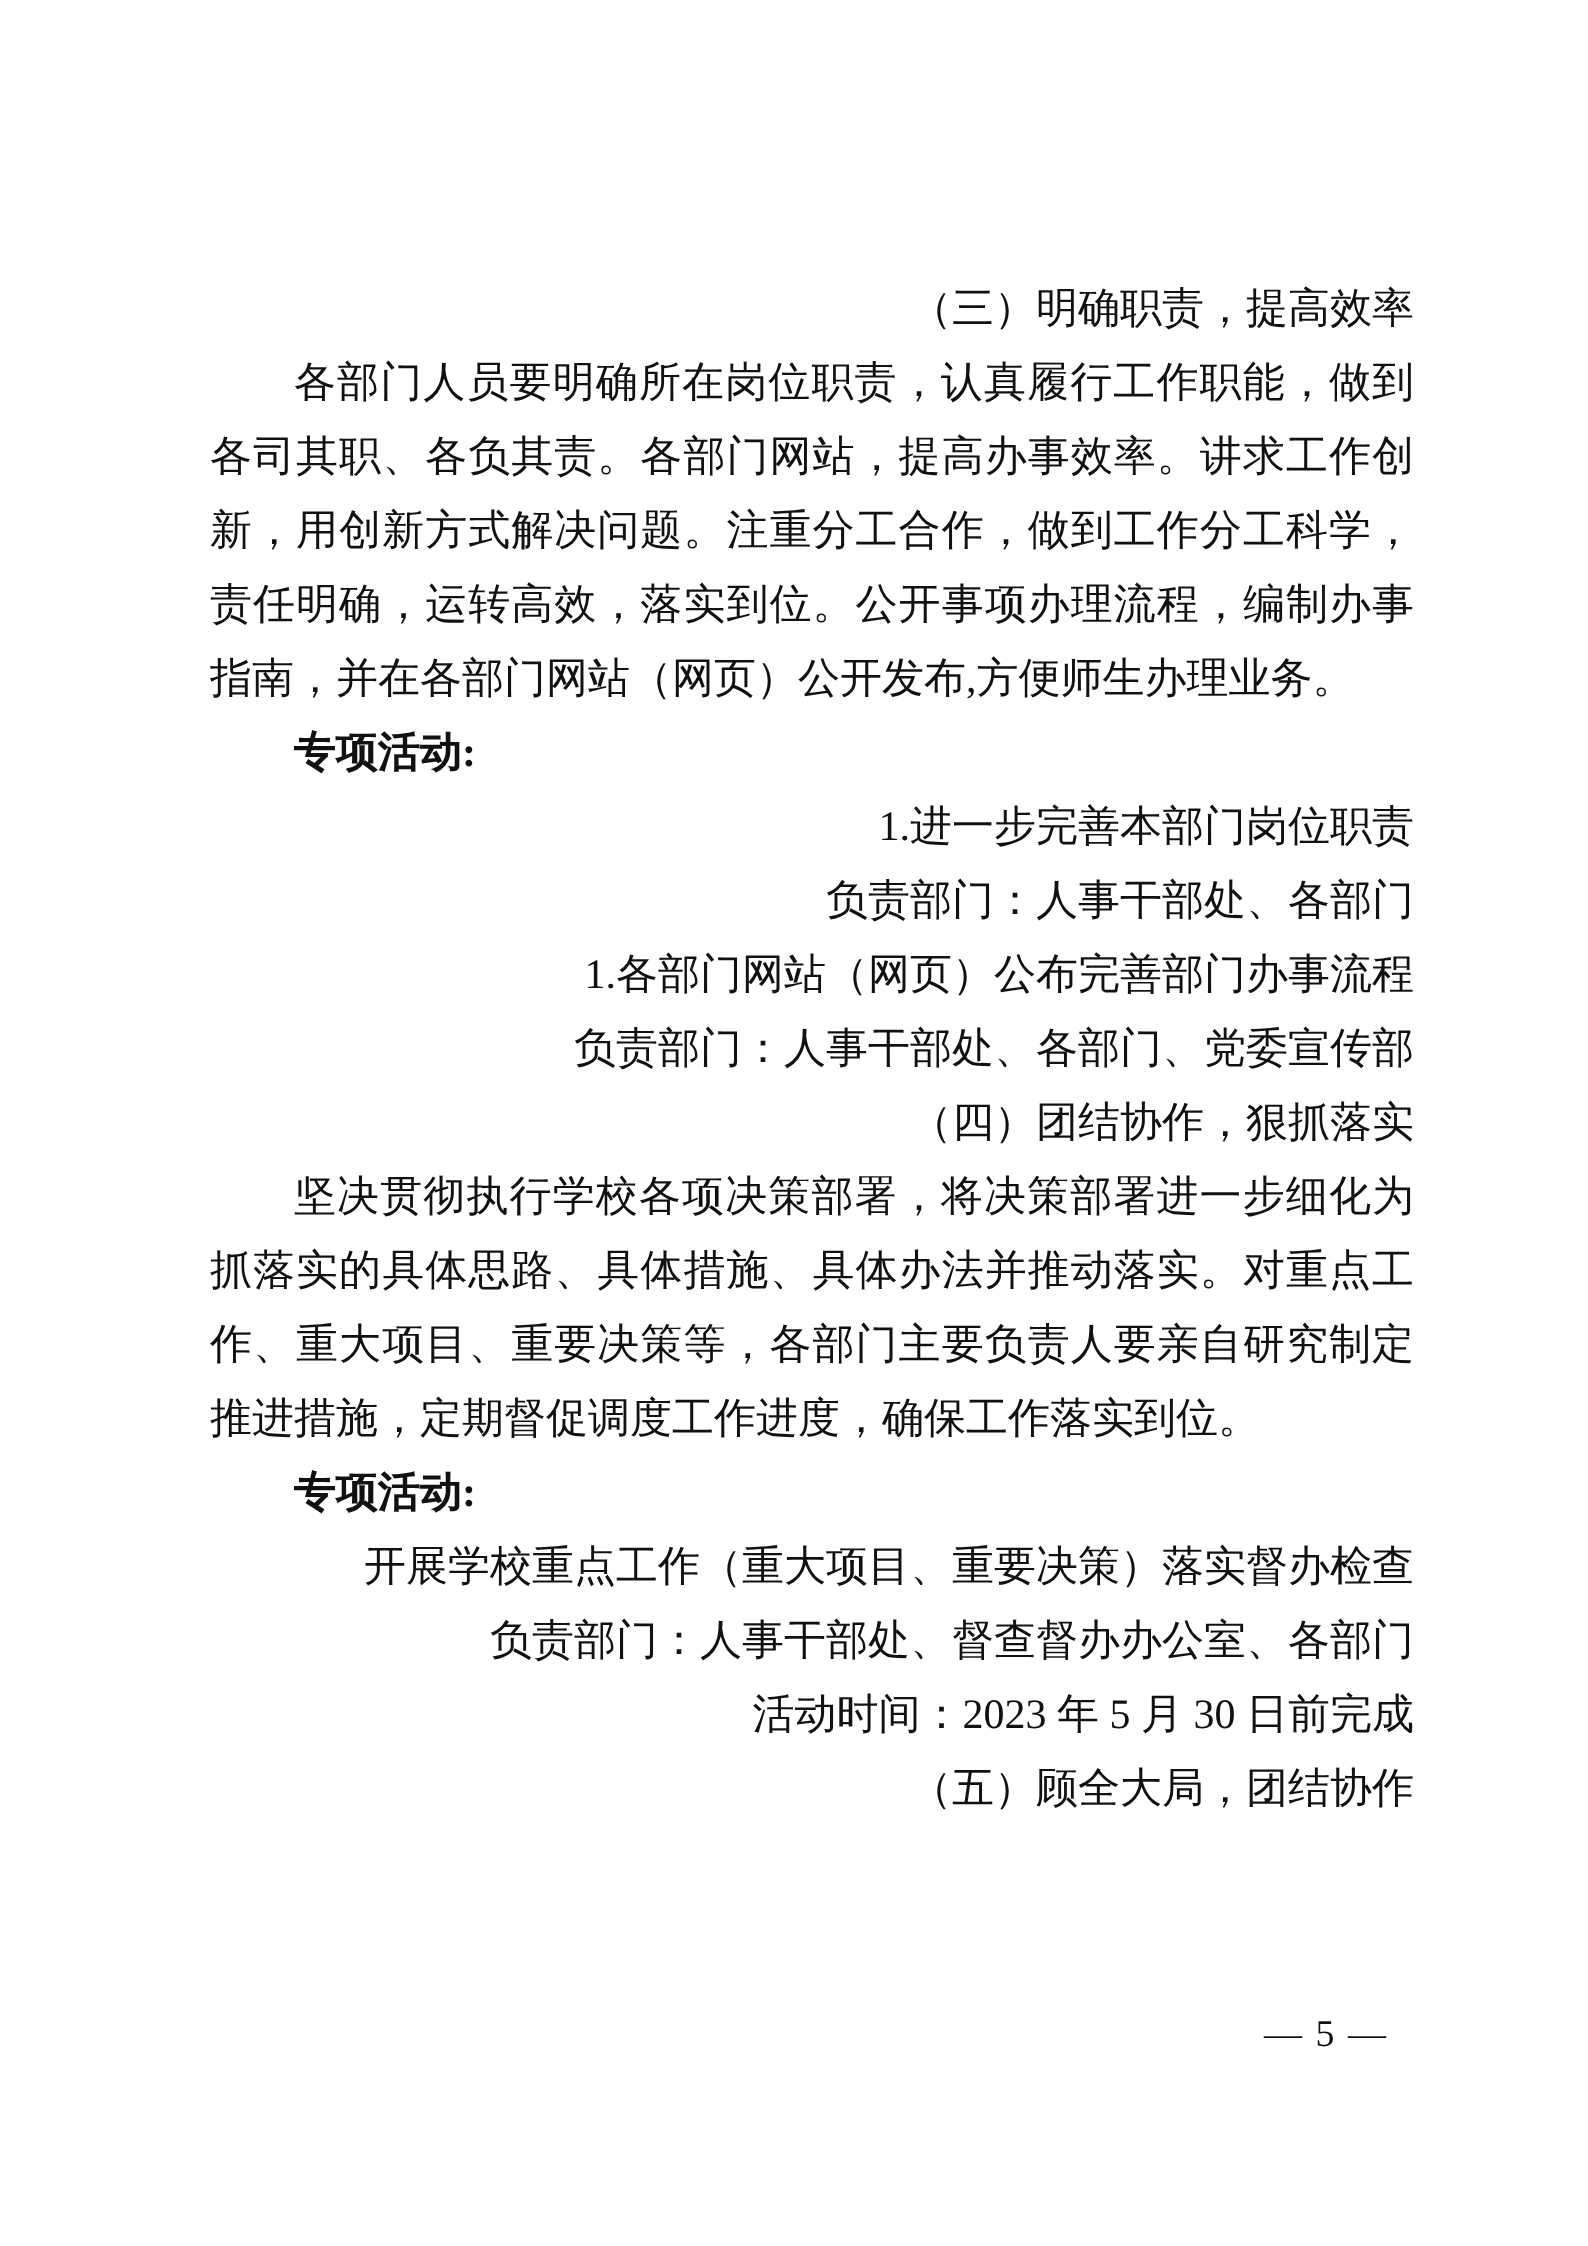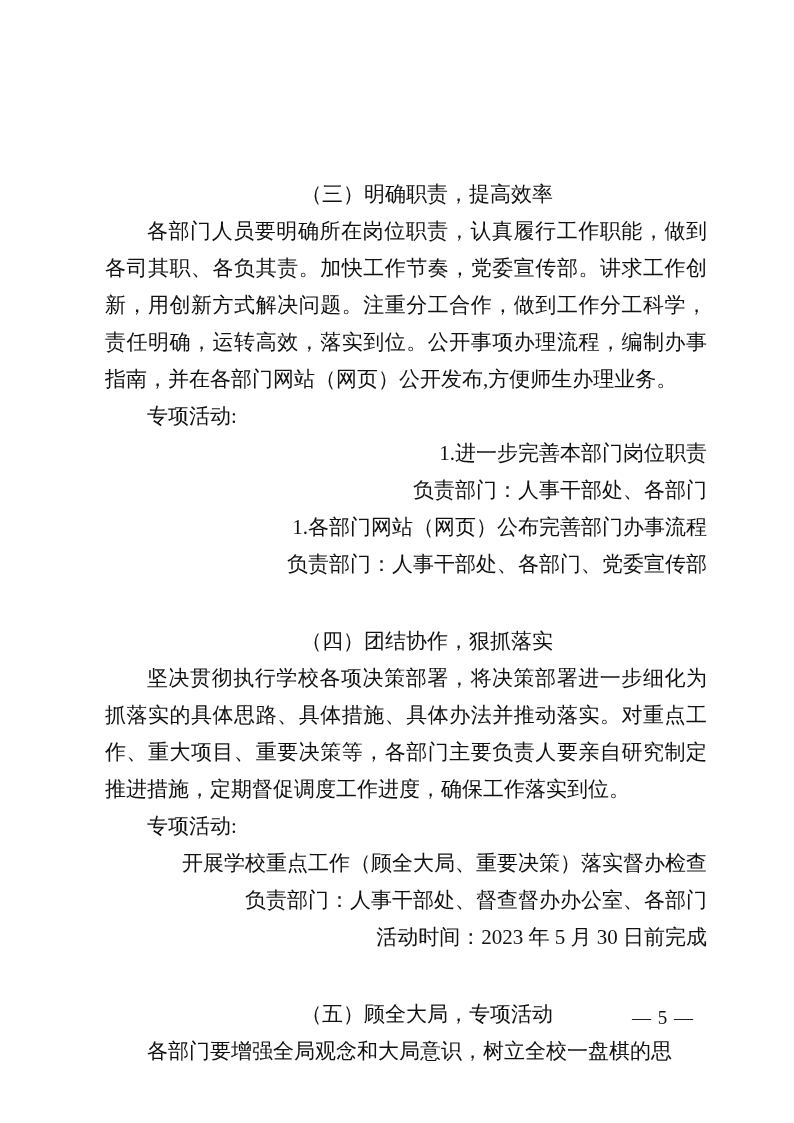--- a/index.html
+++ b/index.html
@@ -24,26 +24,25 @@
     font-size: 21px;
     line-height: 37px;
     text-align: justify;
   }
   .blk {
     margin: 0;
     text-indent: 2em;
     white-space: pre-wrap;
   }
   .heading {
-    text-align: center;
+    text-align: right;
     font-weight: normal;
-    margin-top: 40px;
   }
   .label {
-    font-weight: normal;
+    font-weight: bold;
     text-align: left;
   }
   .item {
     text-align: right;
   }
   .para {
     text-align: justify;
   }
   .pagenum {
     position: absolute;
@@ -54,29 +53,28 @@
     color: #111111;
     letter-spacing: 1px;
   }
 </style>
 </head>
 <body>
 
 <div class="page">
   <div class="content">
     <p class="blk heading">（三）明确职责，提高效率</p>
-    <p class="blk para">各部门人员要明确所在岗位职责，认真履行工作职能，做到各司其职、各负其责。加快工作节奏，党委宣传部。讲求工作创新，用创新方式解决问题。注重分工合作，做到工作分工科学，责任明确，运转高效，落实到位。公开事项办理流程，编制办事指南，并在各部门网站（网页）公开发布,方便师生办理业务。</p>
+    <p class="blk para">各部门人员要明确所在岗位职责，认真履行工作职能，做到各司其职、各负其责。各部门网站，提高办事效率。讲求工作创新，用创新方式解决问题。注重分工合作，做到工作分工科学，责任明确，运转高效，落实到位。公开事项办理流程，编制办事指南，并在各部门网站（网页）公开发布,方便师生办理业务。</p>
     <p class="blk label">专项活动:</p>
     <p class="blk item">1.进一步完善本部门岗位职责</p>
     <p class="blk item">负责部门：人事干部处、各部门</p>
     <p class="blk item">1.各部门网站（网页）公布完善部门办事流程</p>
     <p class="blk item">负责部门：人事干部处、各部门、党委宣传部</p>
     <p class="blk heading">（四）团结协作，狠抓落实</p>
     <p class="blk para">坚决贯彻执行学校各项决策部署，将决策部署进一步细化为抓落实的具体思路、具体措施、具体办法并推动落实。对重点工作、重大项目、重要决策等，各部门主要负责人要亲自研究制定推进措施，定期督促调度工作进度，确保工作落实到位。</p>
     <p class="blk label">专项活动:</p>
-    <p class="blk item">开展学校重点工作（顾全大局、重要决策）落实督办检查</p>
+    <p class="blk item">开展学校重点工作（重大项目、重要决策）落实督办检查</p>
     <p class="blk item">负责部门：人事干部处、督查督办办公室、各部门</p>
     <p class="blk item">活动时间：2023 年 5 月 30 日前完成</p>
-    <p class="blk heading">（五）顾全大局，专项活动</p>
-    <p class="blk para">各部门要增强全局观念和大局意识，树立全校一盘棋的思</p>
+    <p class="blk heading">（五）顾全大局，团结协作</p>
   </div>
   <div class="pagenum">— 5 —</div>
 </div>
 
 </body></html>

